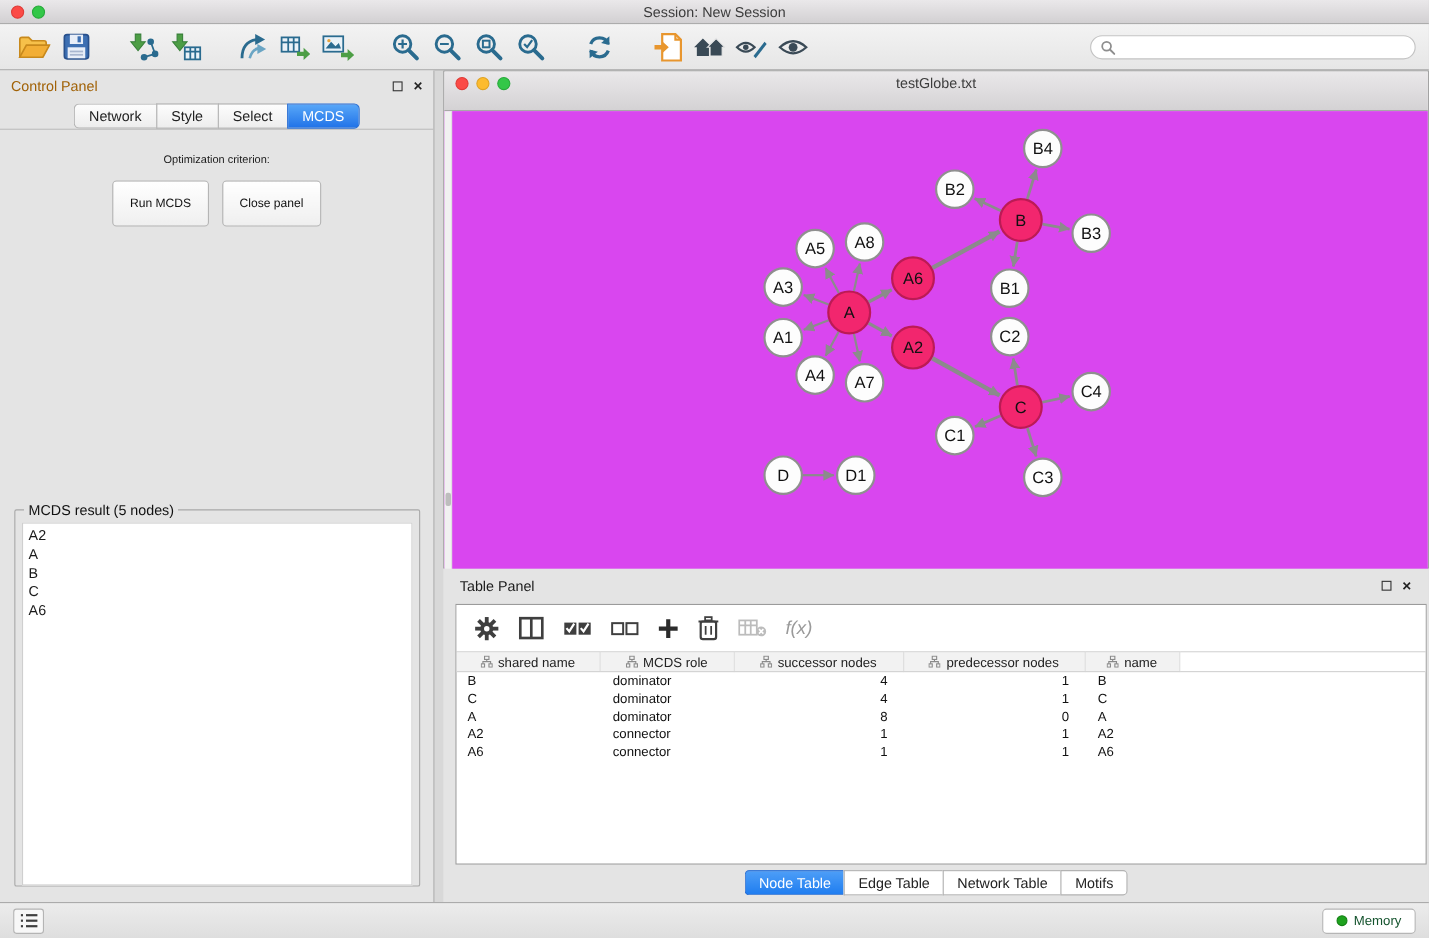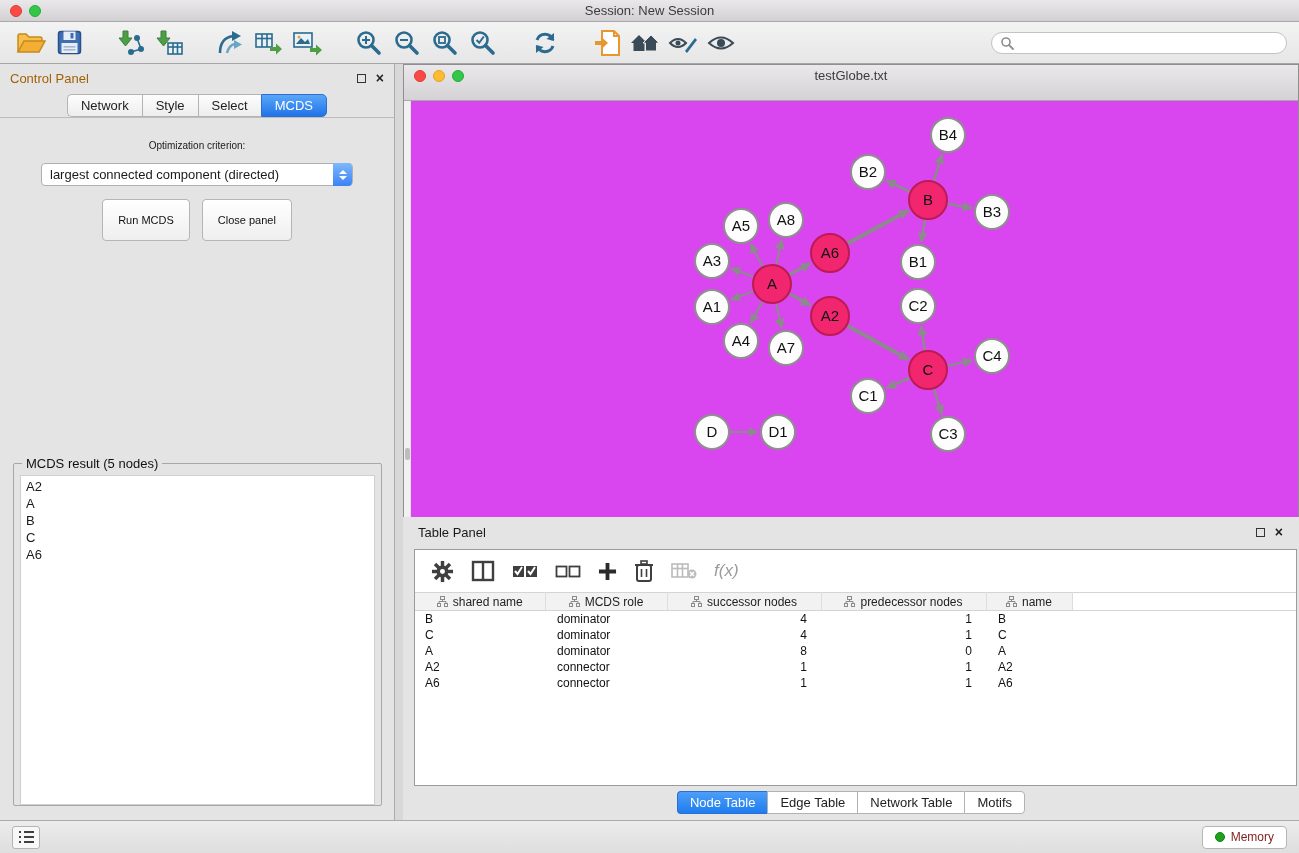--- a/index.html
+++ b/index.html
@@ -98,21 +98,21 @@
   
   .statusbar { position:absolute; left:0; top:820px; width:1299px; height:33px;
     background:linear-gradient(#ececec,#dedede); border-top:1px solid #ababab;
     display:flex; align-items:center; justify-content:space-between; padding:0 12px; }
   .status-btn { width:28px; height:23px; border:1px solid #b4b4b4; border-radius:3px;
     background:#f7f7f7; display:flex; align-items:center; justify-content:center; }
   .list-icon { display:inline-flex; flex-direction:column; gap:3px; }
   .list-icon i { display:block; width:15px; height:2px;
     background:linear-gradient(to right, #3f3f3f 0 2px, transparent 2px 5px, #3f3f3f 5px 100%); }
   .memory-btn { height:23px; padding:0 12px; background:#fff; border:1px solid #b6b6b6; border-radius:4px;
-    display:flex; align-items:center; gap:6px; font-size:12px; color:#7f1d1d; }
+    display:flex; align-items:center; gap:6px; font-size:12px; color:#14532d; }
   .memdot { width:10px; height:10px; border-radius:50%; background:#1ea21e; border:1px solid #158015; }
 </style>
 </head>
 <body>
 
 <div class="titlebar">
   <div class="lights">
     <span class="light red"></span>
     <span class="light green"></span>
   </div>
@@ -264,27 +264,20 @@
     <span class="float-box"></span>
     <span class="xclose">×</span>
   </div>
   <div class="tabbar">
     <span class="ctab">Network</span>
     <span class="ctab">Style</span>
     <span class="ctab">Select</span>
     <span class="ctab active">MCDS</span>
   </div>
   <div class="opt-label">Optimization criterion:</div>
-  <div class="dropdown">
-    <span>largest connected component (directed)</span>
-    <span class="dd-step">
-        <i class="up"></i>
-        <i class="dn"></i>
-      </span>
-  </div>
   <div class="btnrow">
     <button class="pushbtn">Run MCDS</button>
     <button class="pushbtn">Close panel</button>
   </div>
   <fieldset class="result-fs">
     <legend>MCDS result (5 nodes)</legend>
     <div class="listbox" id="mcds-list">
         <div class="mcds-item">A2</div>
         <div class="mcds-item">A</div>
         <div class="mcds-item">B</div>

